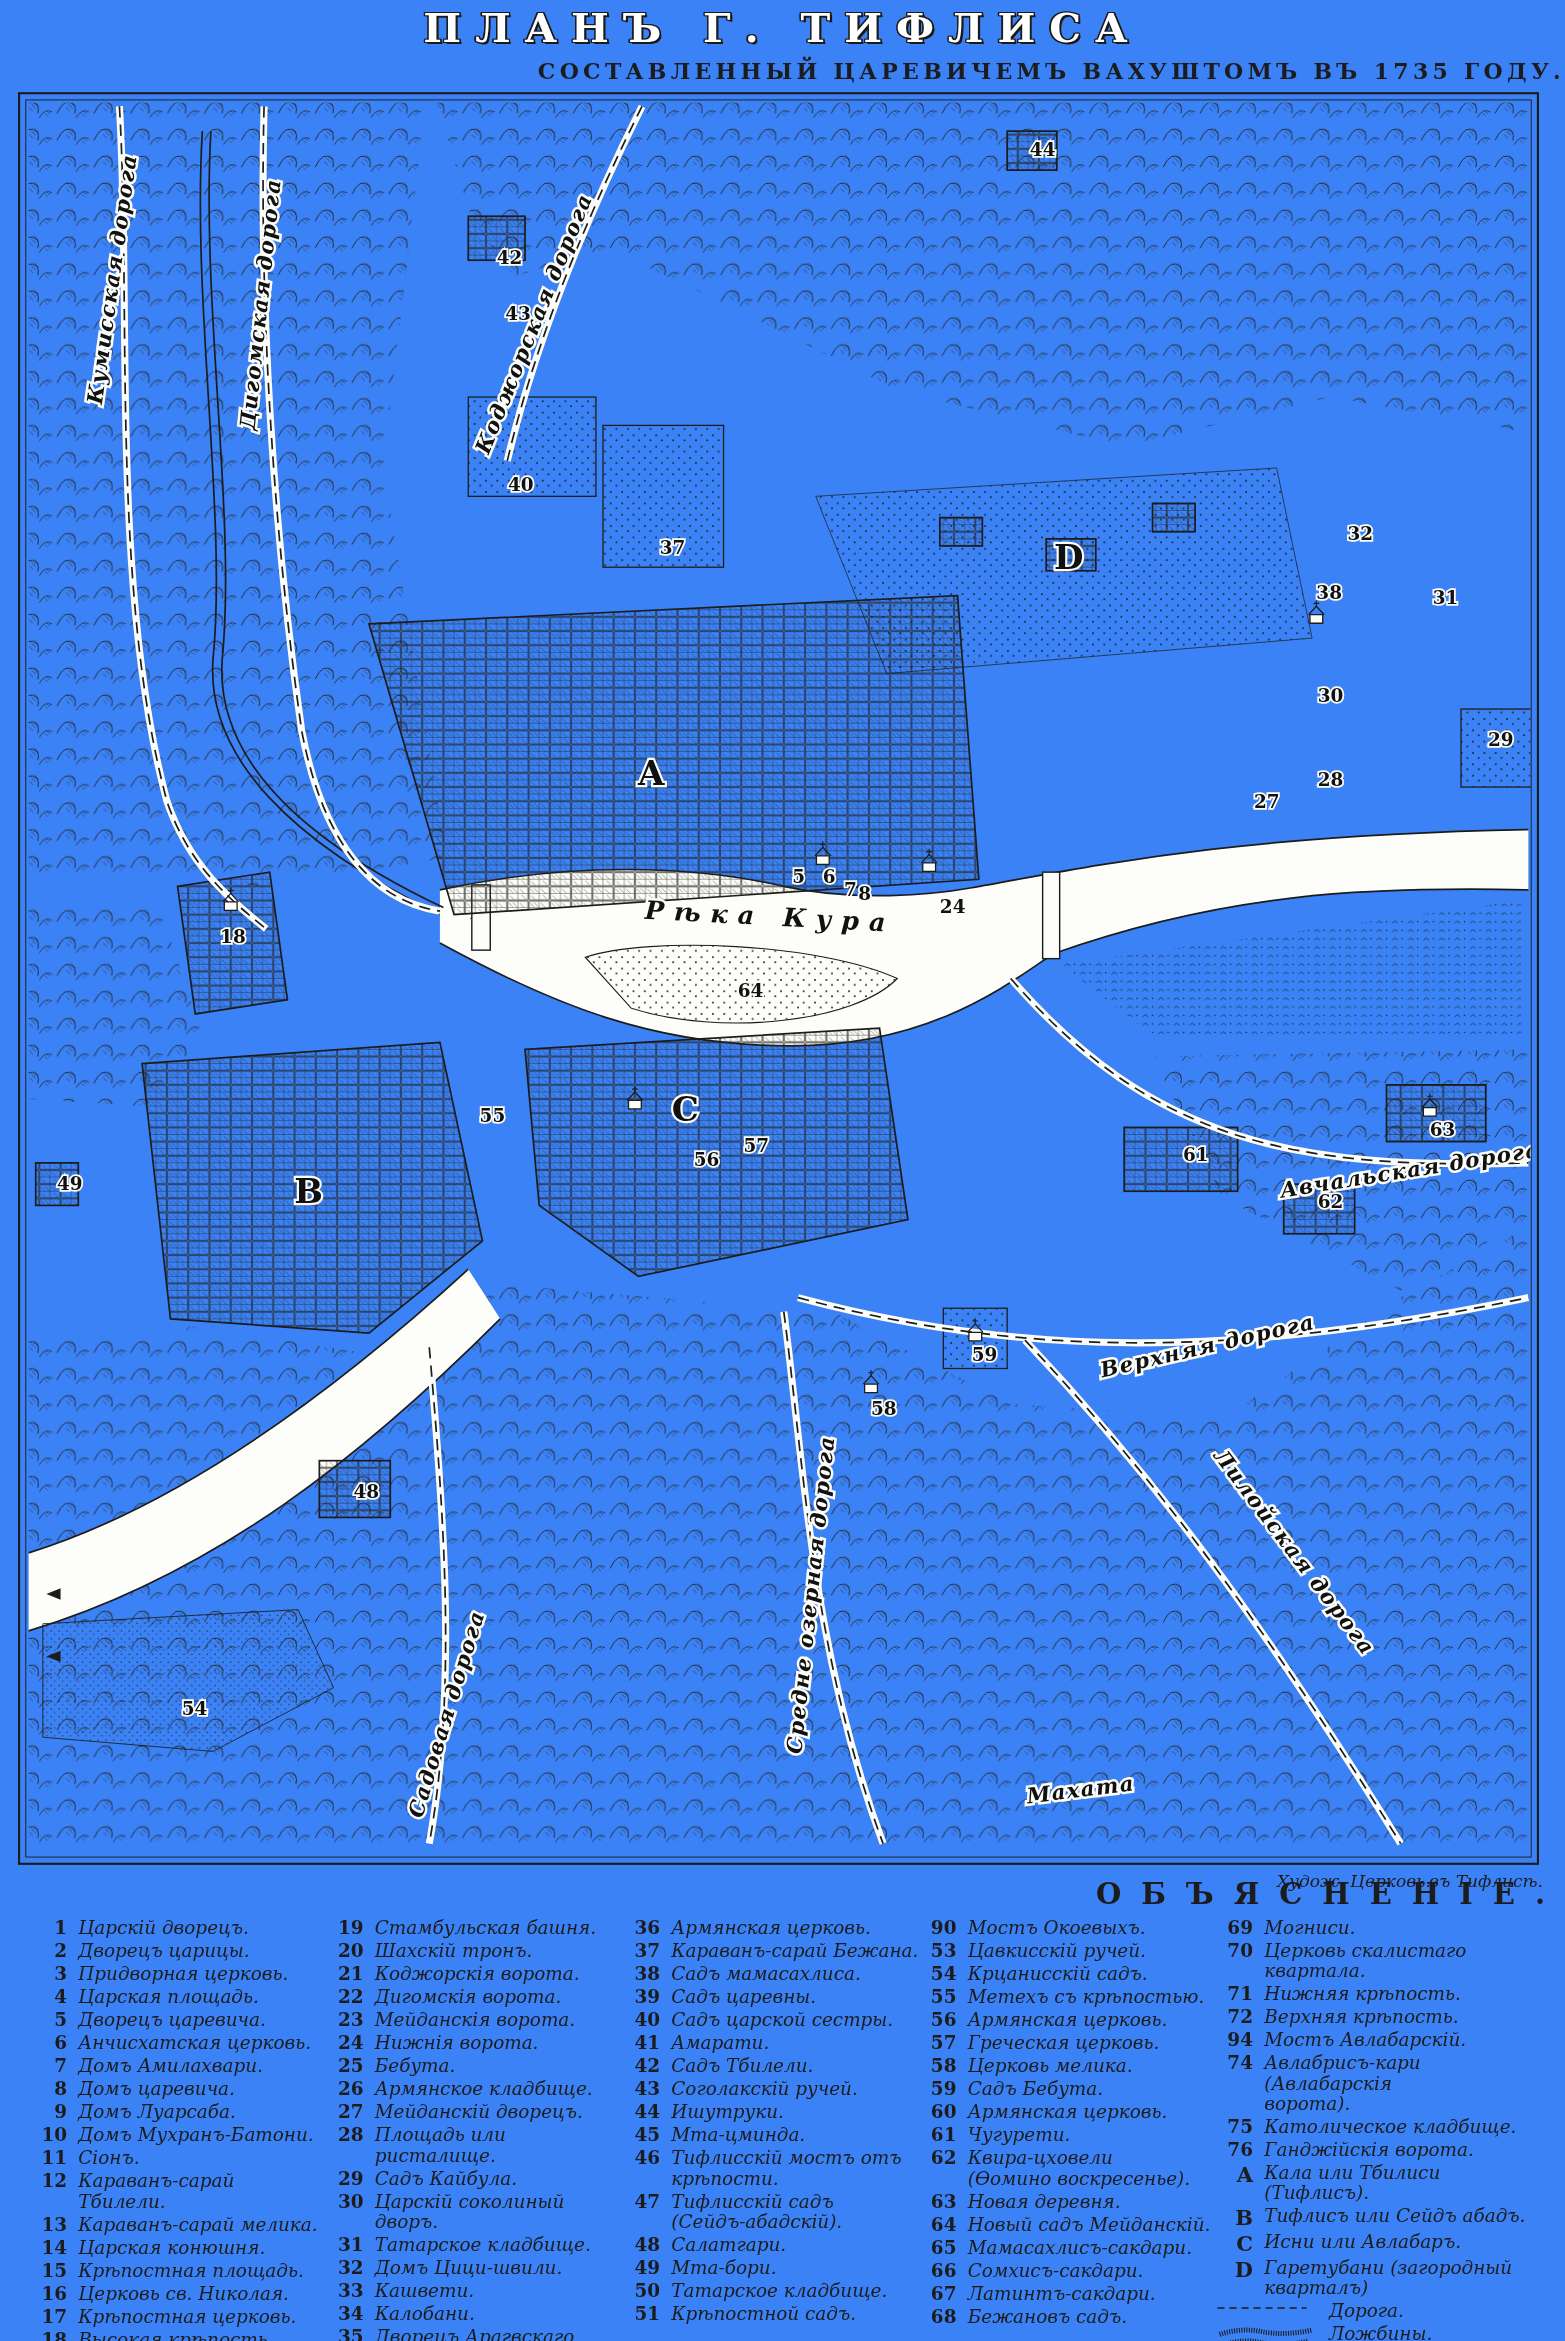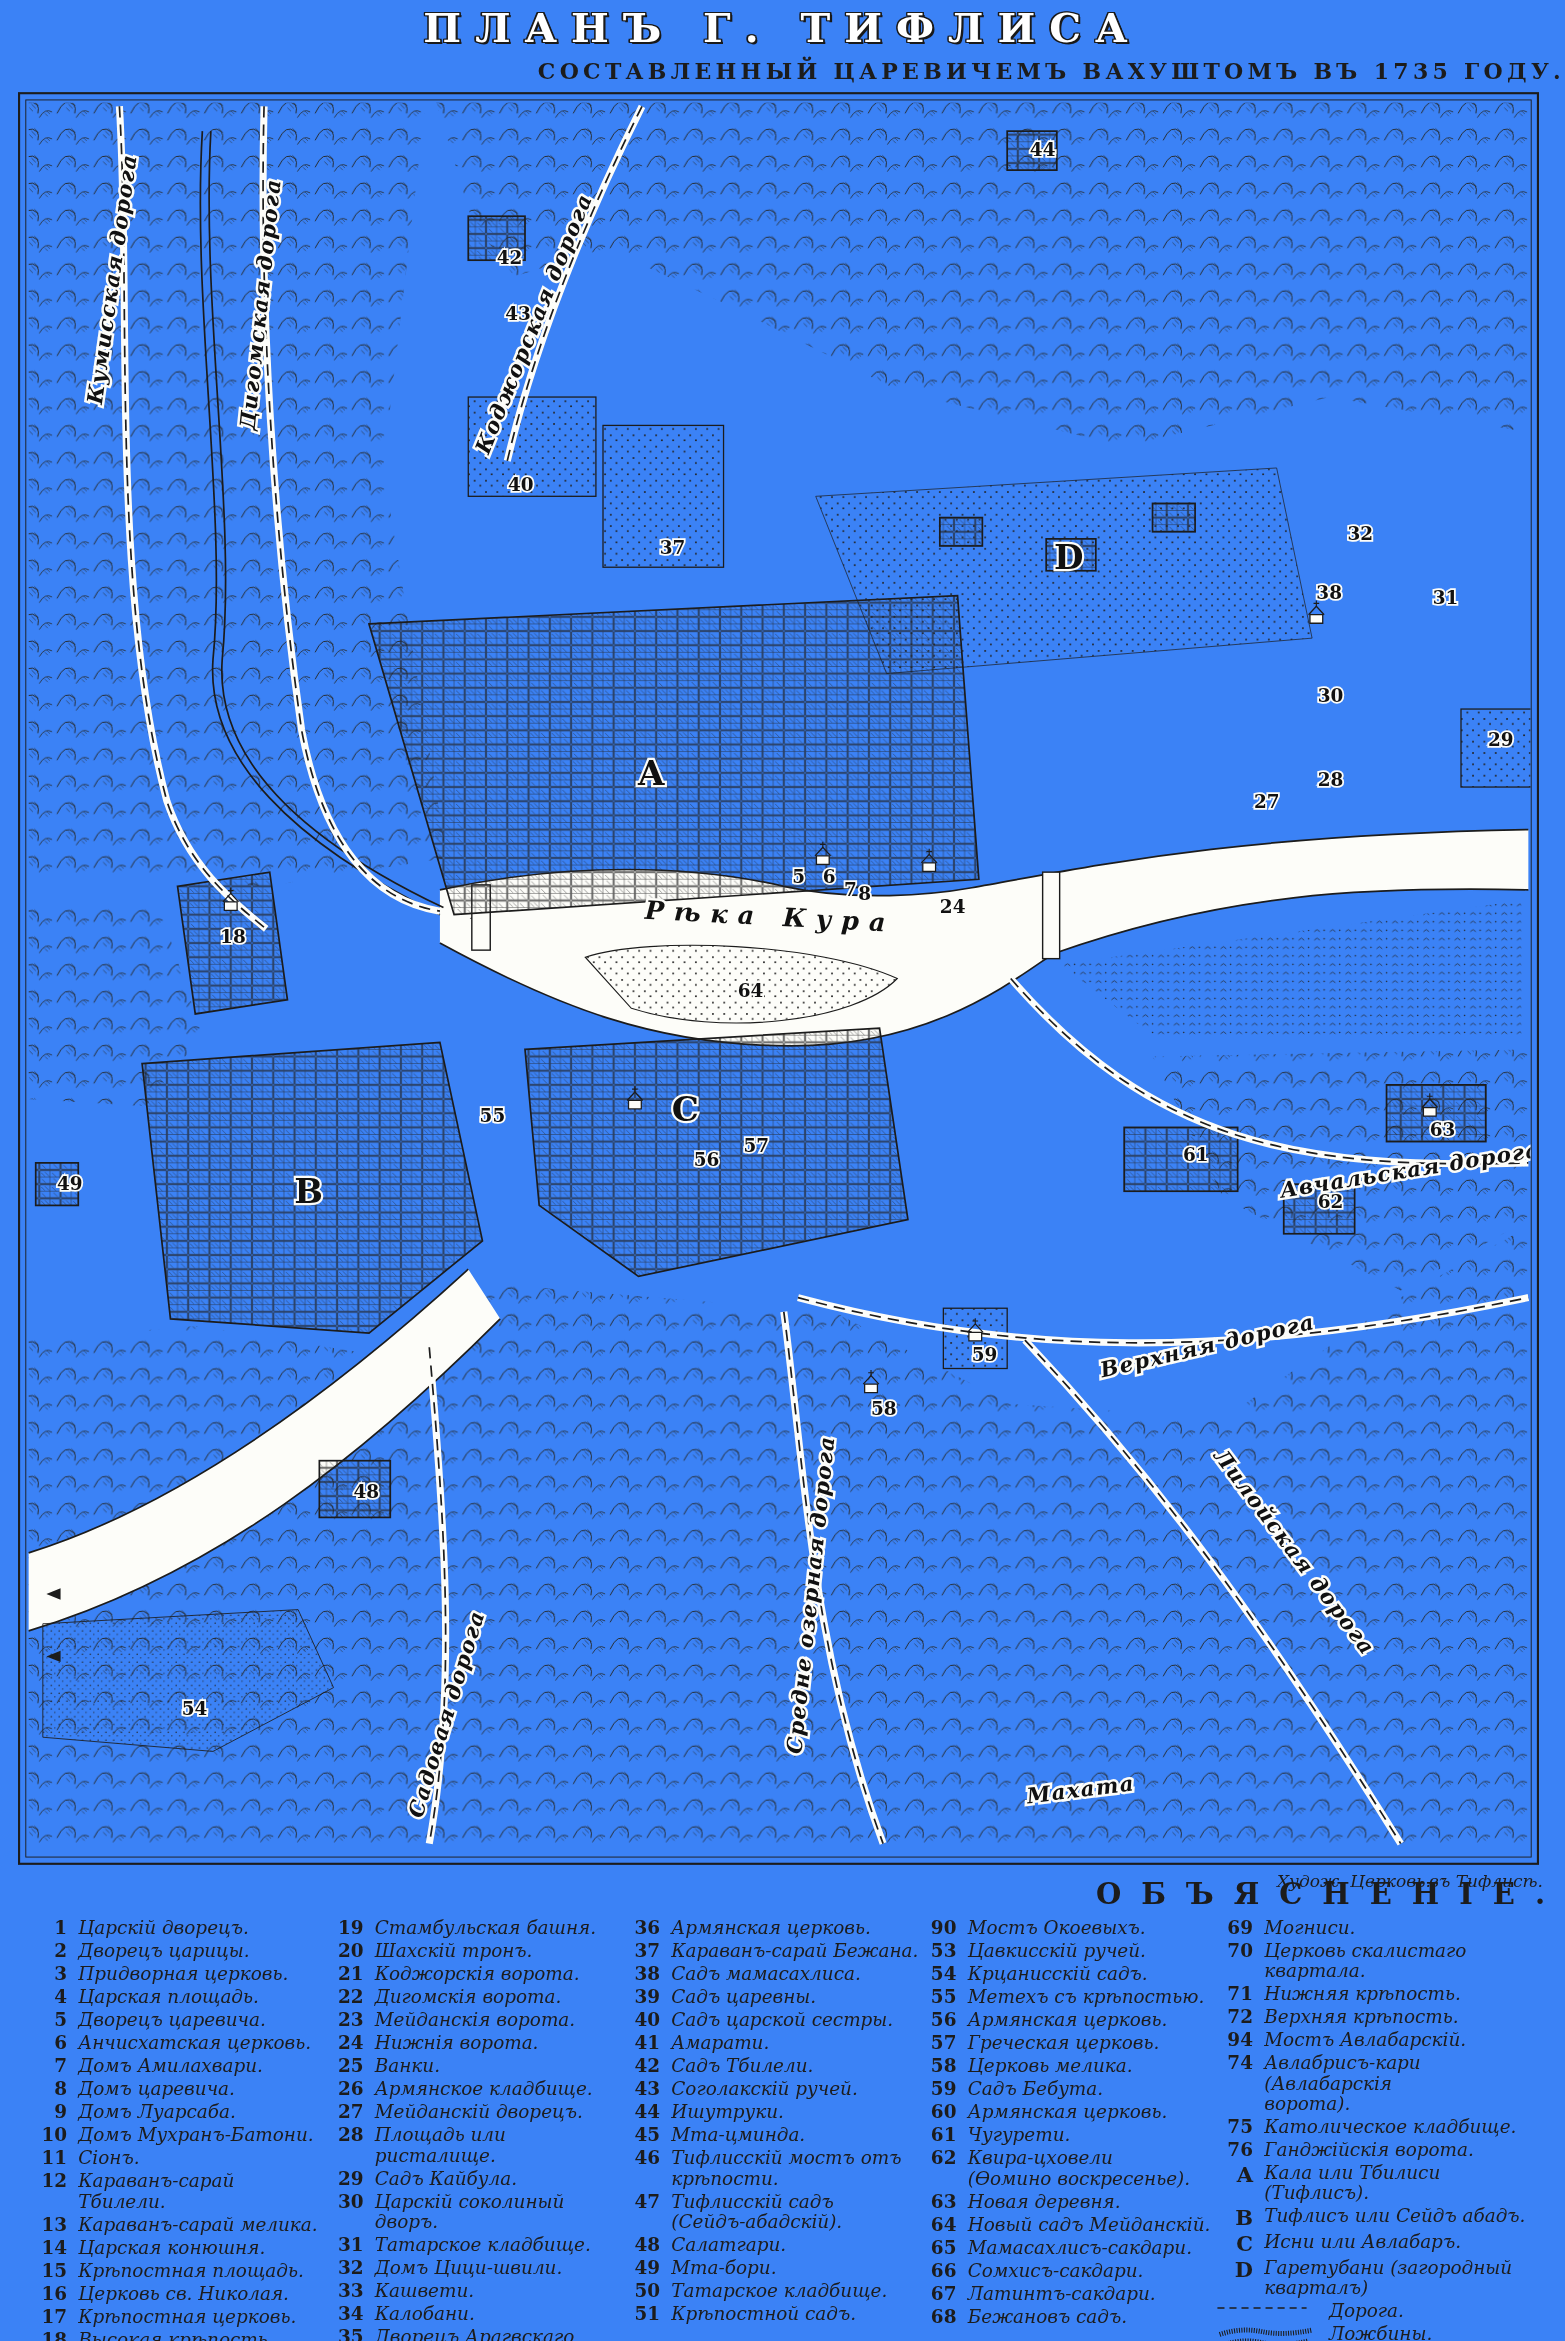--- a/index.html
+++ b/index.html
@@ -333,21 +333,21 @@
         <div class="lrow">
           <span class="ln">23</span>
           <span class="lt">Мейданскія ворота.</span>
         </div>
         <div class="lrow">
           <span class="ln">24</span>
           <span class="lt">Нижнія ворота.</span>
         </div>
         <div class="lrow">
           <span class="ln">25</span>
-          <span class="lt">Ванки.</span>
+          <span class="lt">Бебута.</span>
         </div>
         <div class="lrow">
           <span class="ln">26</span>
           <span class="lt">Армянское кладбище.</span>
         </div>
         <div class="lrow">
           <span class="ln">27</span>
           <span class="lt">Мейданскій дворецъ.</span>
         </div>
         <div class="lrow">

